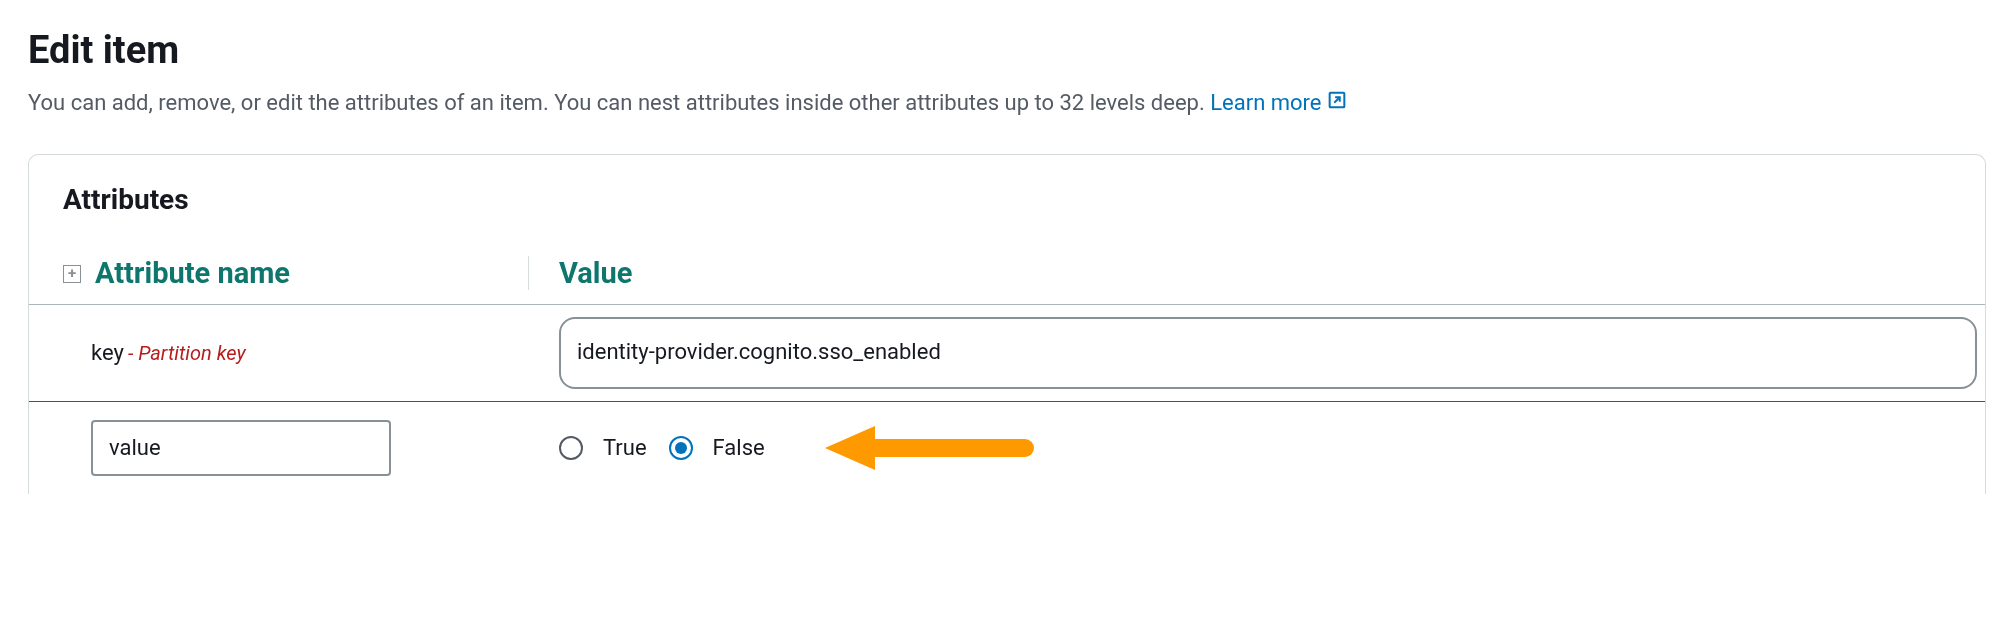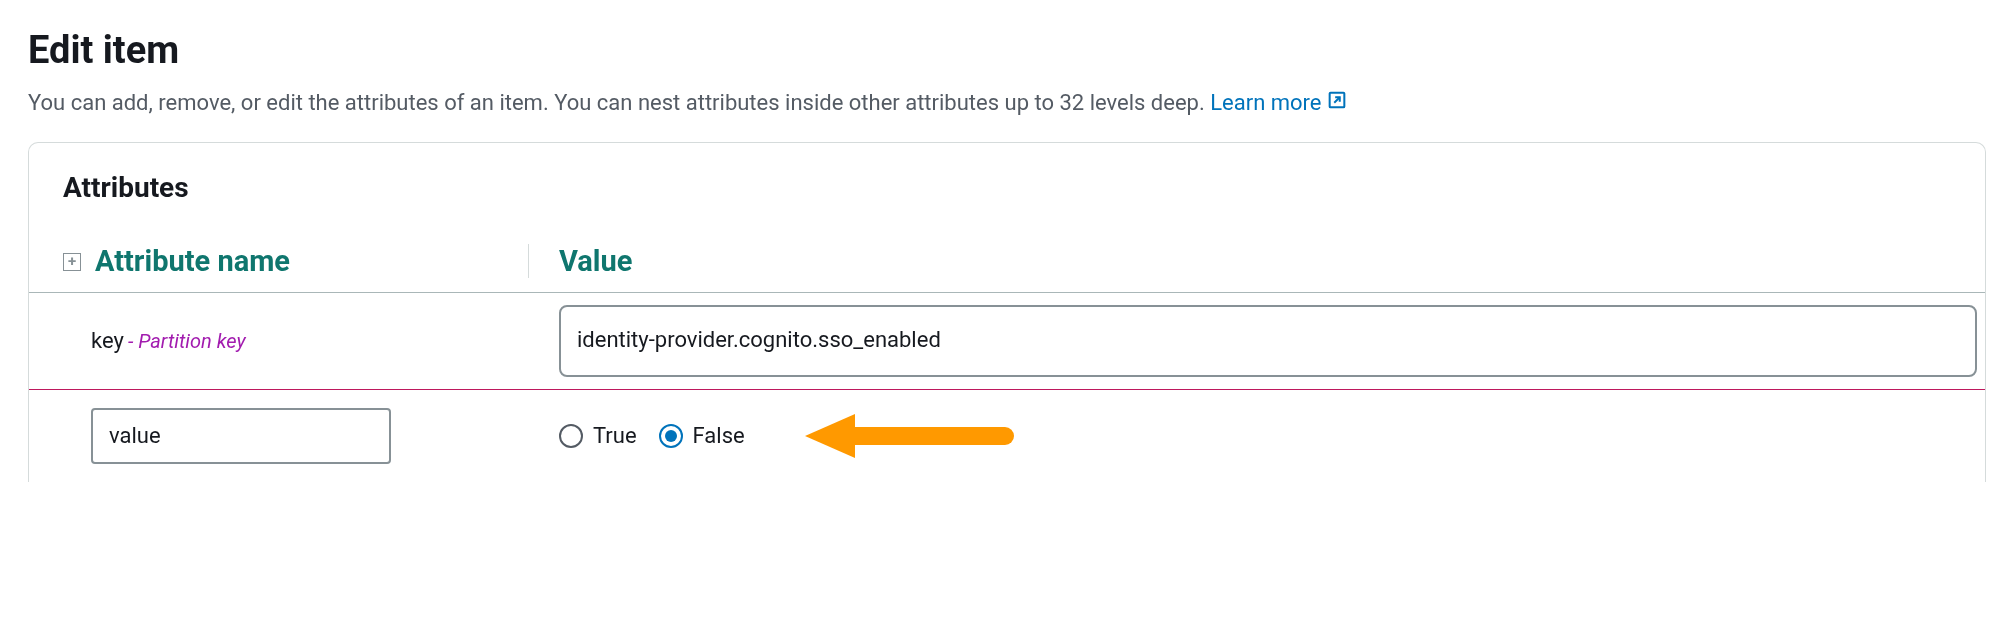--- a/index.html
+++ b/index.html
@@ -16,21 +16,21 @@
     }
     .page-title {
       font-size: 38px;
       font-weight: 700;
       margin-bottom: 18px;
       color: #16191f;
     }
     .page-description {
       font-size: 22px;
       color: #545b64;
-      margin-bottom: 24px;
+      margin-bottom: 36px;
       font-weight: 400;
     }
     .link {
       color: #0073bb;
       text-decoration: none;
       cursor: pointer;
     }
     .external-icon {
       display: inline-block;
       vertical-align: middle;
@@ -112,29 +112,29 @@
       padding-right: 8px;
       display: flex;
       align-items: center;
     }
     .attr-name-text {
       font-size: 22px;
       color: #16191f;
     }
     .attr-name-meta {
       font-size: 20px;
-      color: #a21caf;
+      color: #b91c1c;
       font-style: italic;
       margin-left: 4px;
     }
     .text-input {
       width: 100%;
       height: 72px;
       border: 2px solid #879196;
-      border-radius: 8px;
+      border-radius: 16px;
       padding: 10px 16px;
       font-size: 22px;
       font-family: inherit;
       color: #16191f;
       resize: none;
       outline: none;
     }
     .name-input {
       width: 300px;
       height: 56px;
@@ -147,21 +147,21 @@
       outline: none;
     }
     .radio-group {
       display: flex;
       align-items: center;
       gap: 22px;
     }
     .radio-item {
       display: flex;
       align-items: center;
-      gap: 10px;
+      gap: 20px;
       cursor: pointer;
     }
     .radio-circle {
       width: 24px;
       height: 24px;
       border: 2px solid #545b64;
       border-radius: 50%;
       display: flex;
       align-items: center;
       justify-content: center;

